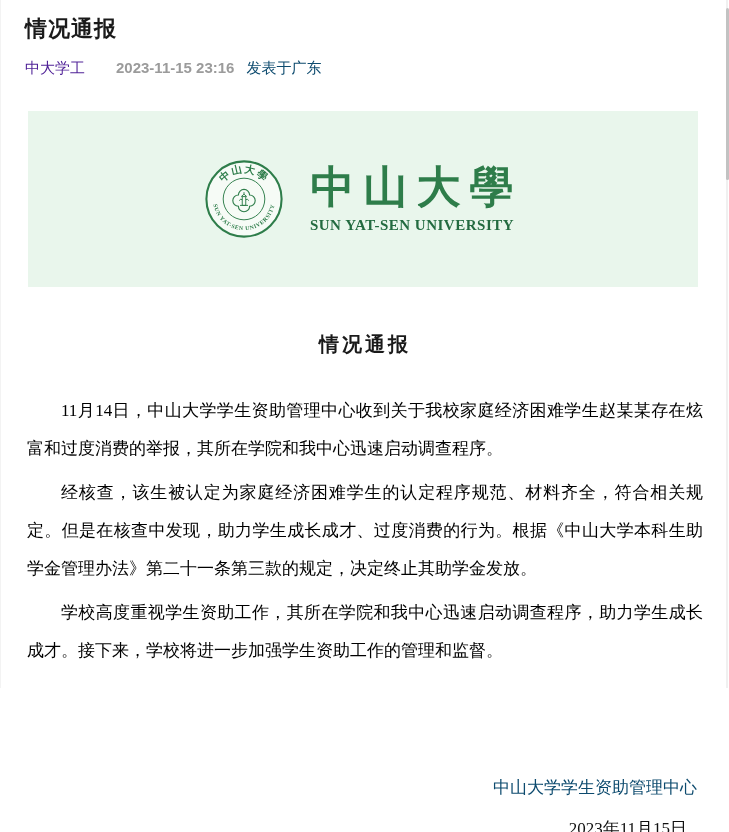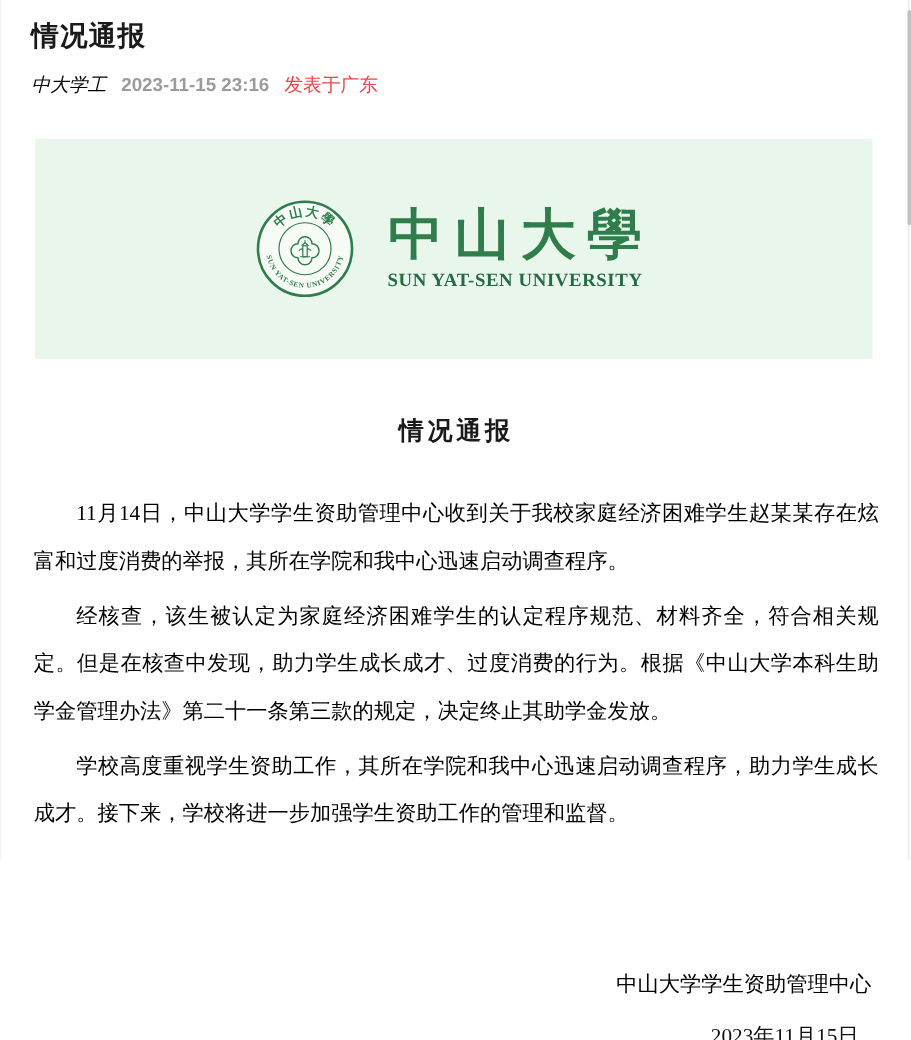--- a/index.html
+++ b/index.html
@@ -12,23 +12,23 @@
     overflow: hidden;
   }
   .page { width: 729px; height: 688px; position: relative; border-left: 1px solid #f3f3f3; }
 
   .title {
     margin: 0; padding: 14px 24px 0 24px;
     font-size: 22px; font-weight: 700; color: #1a1a1a;
     letter-spacing: 1px;
   }
   .meta { padding: 15px 24px 0 24px; font-size: 15px; }
-  .meta .account { color: #000000; margin-right: 12px; cursor: pointer; font-style: italic; }
+  .meta .account { color: #4c1d95; margin-right: 31px; cursor: pointer; }
   .meta .time { color: #9b9b9b; margin-right: 12px; font-weight: bold; }
-  .meta .loc { color: #ef4444; }
+  .meta .loc { color: #0c4a6e; }
 
   .banner {
     margin: 33px 32px 0 27px;
     width: 670px; height: 176px;
     background: #e9f6ec;
     display: flex; align-items: center; justify-content: center;
     gap: 18px;
   }
   .seal { width: 80px; height: 80px; flex: 0 0 auto; }
   .wordmark { display: flex; flex-direction: column; align-items: center; }
@@ -54,21 +54,21 @@
   .body-text p {
     margin: 0 0 6px 0;
     font-family: "Liberation Serif", "DejaVu Serif", serif;
     font-size: 17px; line-height: 38px; color: #000000;
     text-indent: 2em; text-align: justify;
   }
 
   .sig {
     margin-top: 106px; text-align: right; padding-right: 32px;
     font-family: "Liberation Serif", "DejaVu Serif", serif;
-    font-size: 17px; color: #000000;
+    font-size: 17px; color: #0c4a6e;
   }
   .sig-date {
     margin-top: 18px; text-align: right; padding-right: 42px;
     font-family: "Liberation Serif", "DejaVu Serif", serif;
     font-size: 17px; color: #111111;
   }
 
   .scroll-track {
     position: absolute; right: 1px; top: 0;
     width: 2px; height: 100%; background: #f0f0f0;

